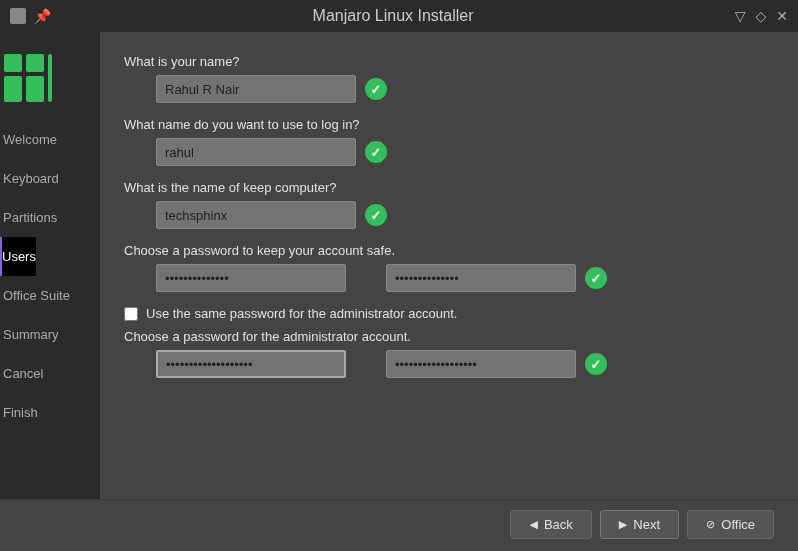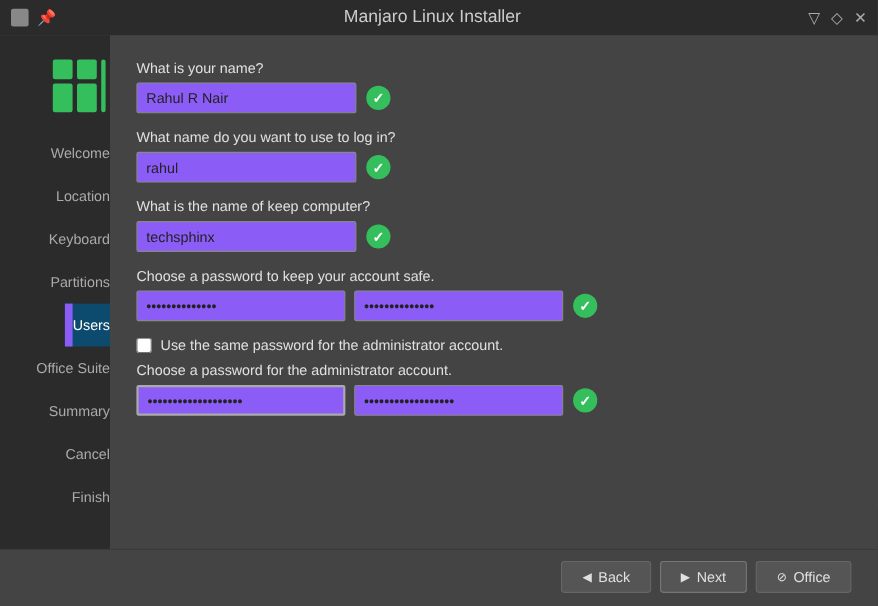--- a/index.html
+++ b/index.html
@@ -58,21 +58,21 @@
       flex: 1;
       overflow: hidden;
     }
 
     
     .sidebar {
       width: 100px;
       background: #2b2b2b;
       display: flex;
       flex-direction: column;
-      align-items: flex-end;
+      align-items: flex-start;
       flex-shrink: 0;
     }
 
     .logo-area {
       padding: 18px 0 14px 0;
       display: flex;
       justify-content: center;
       align-items: center;
     }
 
@@ -83,23 +83,23 @@
 
     .nav-item {
       padding: 12px 0;
       text-align: center;
       font-size: 13px;
       color: #aaa;
       cursor: pointer;
       border-left: 3px solid transparent;
     }
     .nav-item.active {
-      background: #0c4a6e;
+      background: #000000;
       color: #ffffff;
-      border-left: 7px solid #8b5cf6;
+      border-left: 2px solid #8b5cf6;
     }
 
     
     .content {
       flex: 1;
       background: #444444;
       padding: 22px 24px 0 24px;
       display: flex;
       flex-direction: column;
       overflow-y: auto;
@@ -116,28 +116,29 @@
       display: block;
     }
 
     .input-row {
       display: flex;
       align-items: center;
       gap: 8px;
     }
 
     .text-input {
-      background: #8b5cf6;
+      background: #737373;
       border: 1px solid #888;
       color: #222;
       padding: 5px 8px;
       font-size: 13px;
       height: 28px;
       outline: none;
       border-radius: 2px;
+      margin-left: 32px;
     }
 
     .input-wide { width: 200px; }
     .input-half { width: 190px; }
 
     .check-icon {
       width: 24px; height: 24px;
       flex-shrink: 0;
       display: inline-flex;
       align-items: center;
@@ -238,23 +239,20 @@
 
         <rect x="26" y="4" width="18" height="18" rx="2" fill="#35bf5c"></rect>
         <rect x="26" y="26" width="18" height="26" rx="2" fill="#35bf5c"></rect>
 
         <rect x="48" y="4" width="4" height="48" rx="2" fill="#35bf5c"></rect>
       </svg>
     </div>
 
     <div class="nav-item">
       <span>Welcome</span>
-    </div>
-    <div class="nav-item">
-      <span>Location</span>
     </div>
     <div class="nav-item">
       <span>Keyboard</span>
     </div>
     <div class="nav-item">
       <span>Partitions</span>
     </div>
     <div class="nav-item active">
       <span>Users</span>
     </div>

